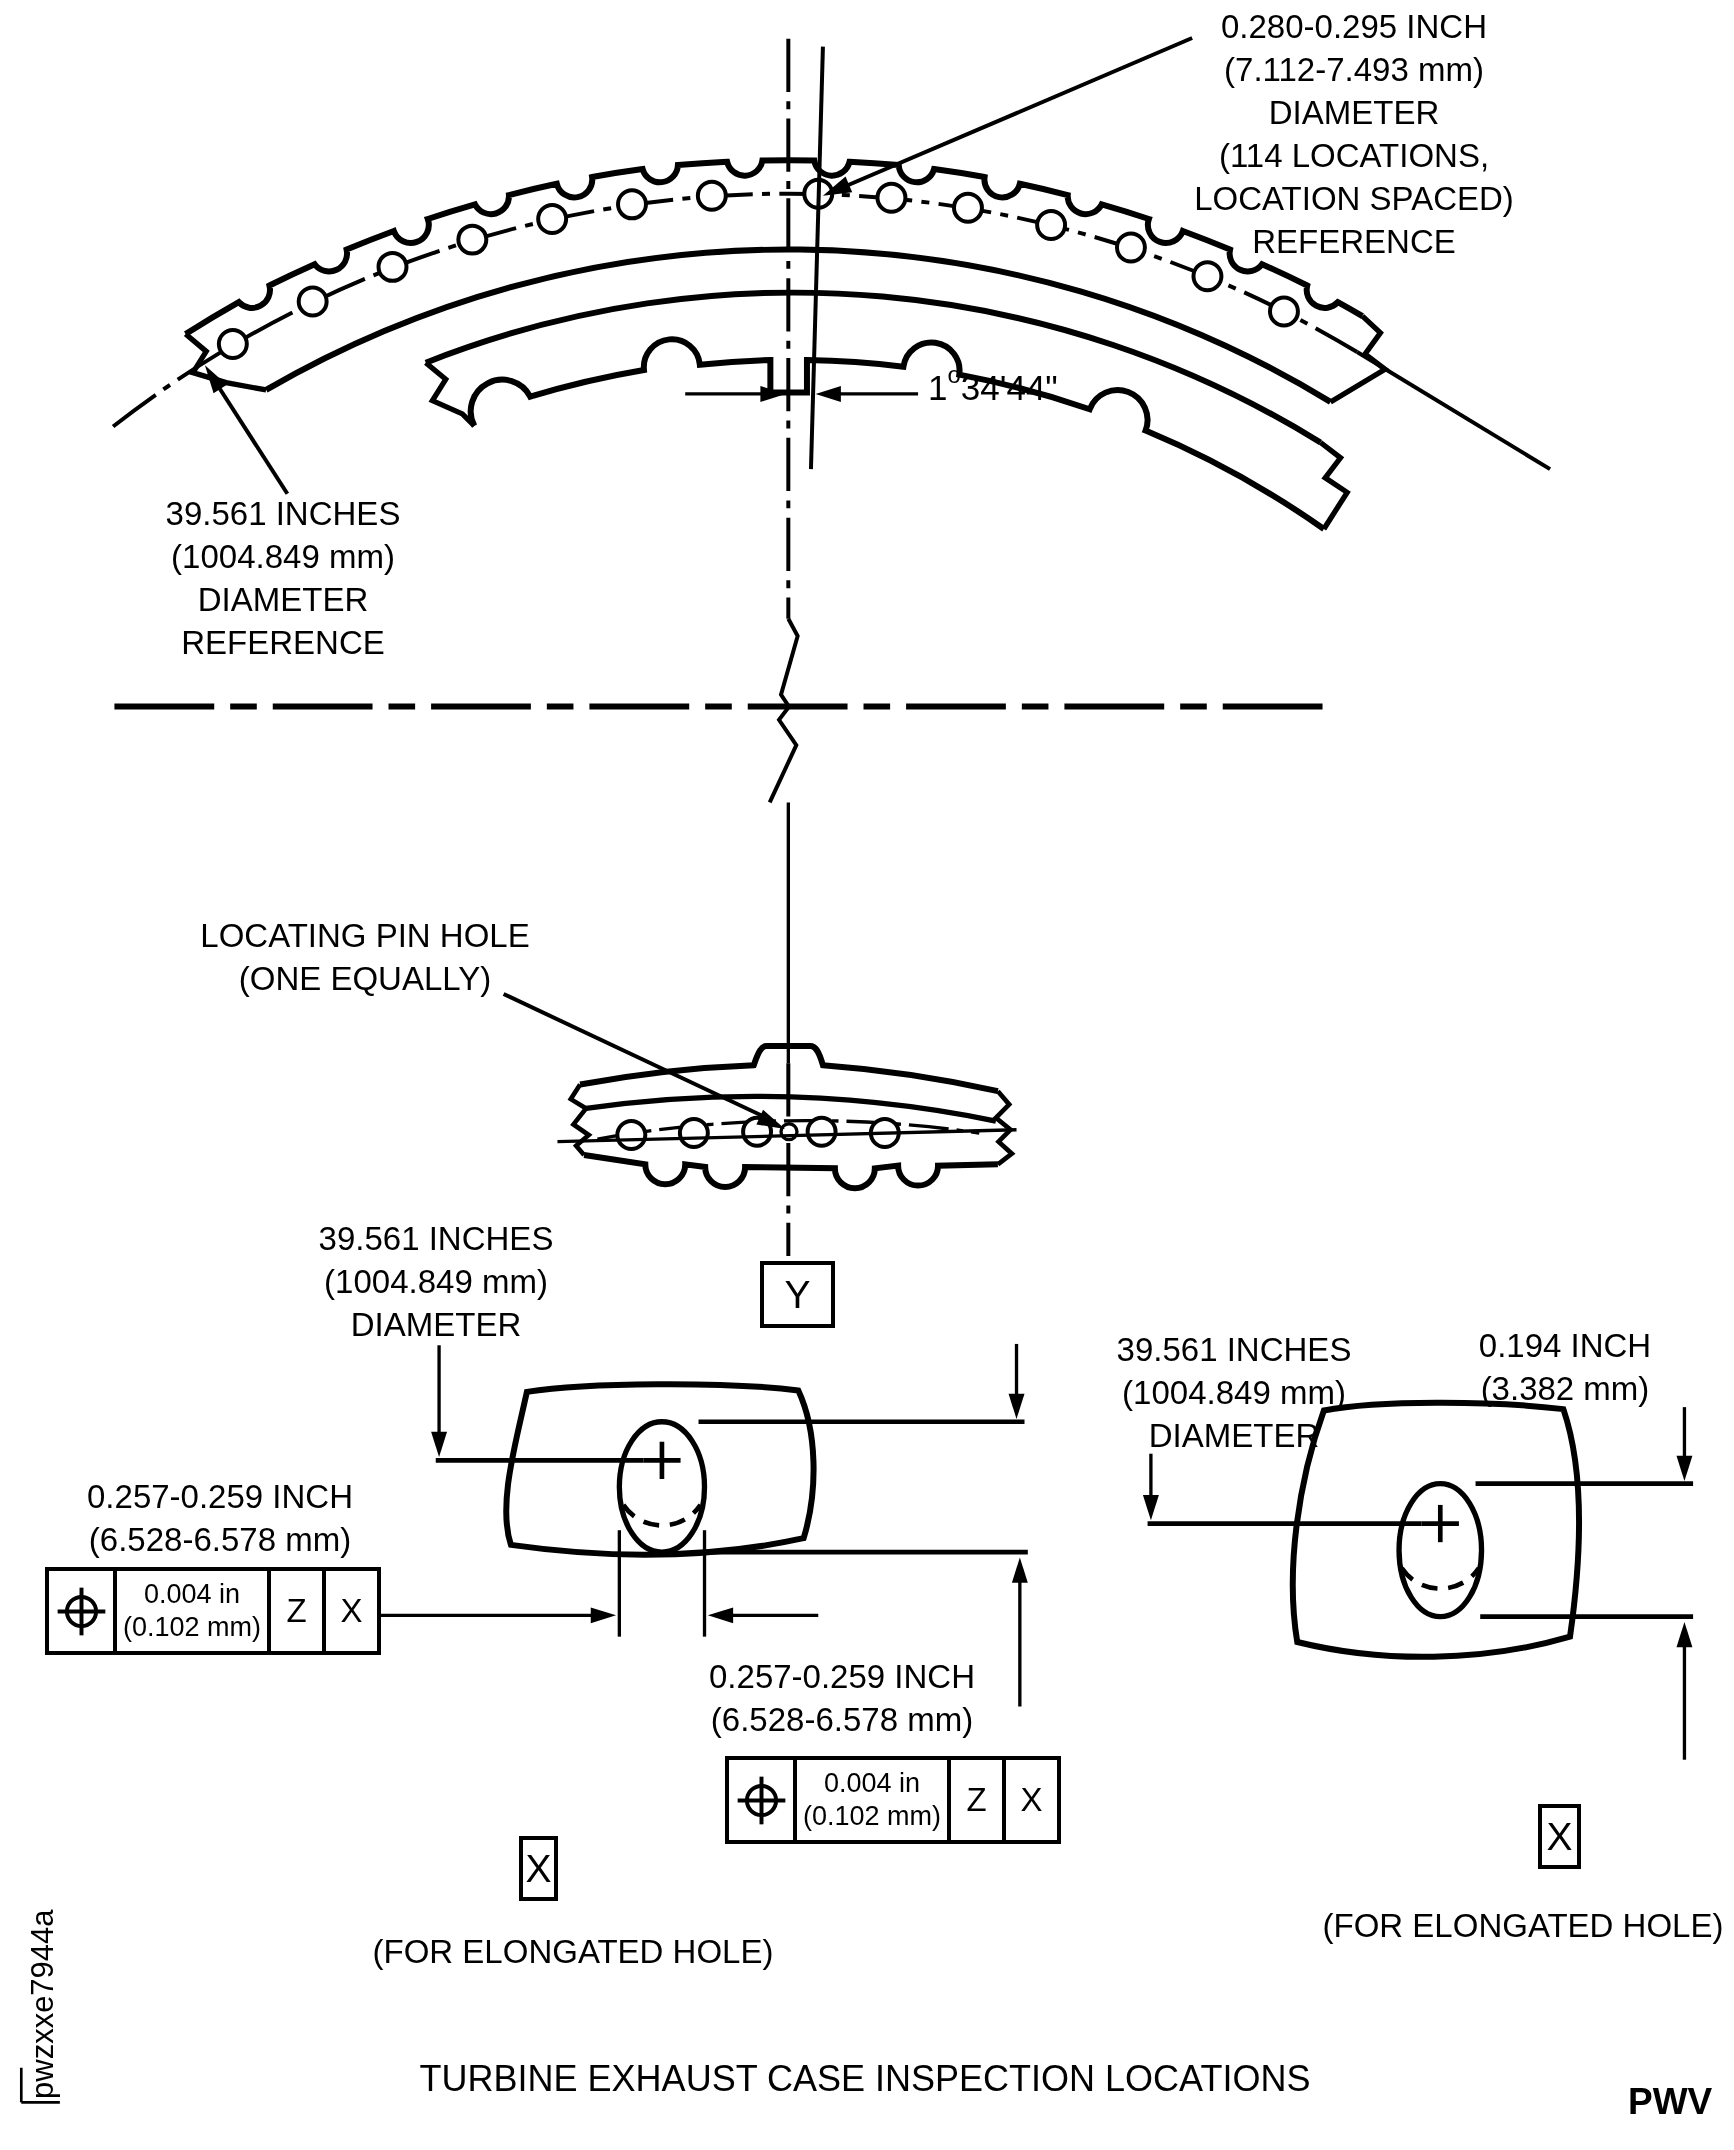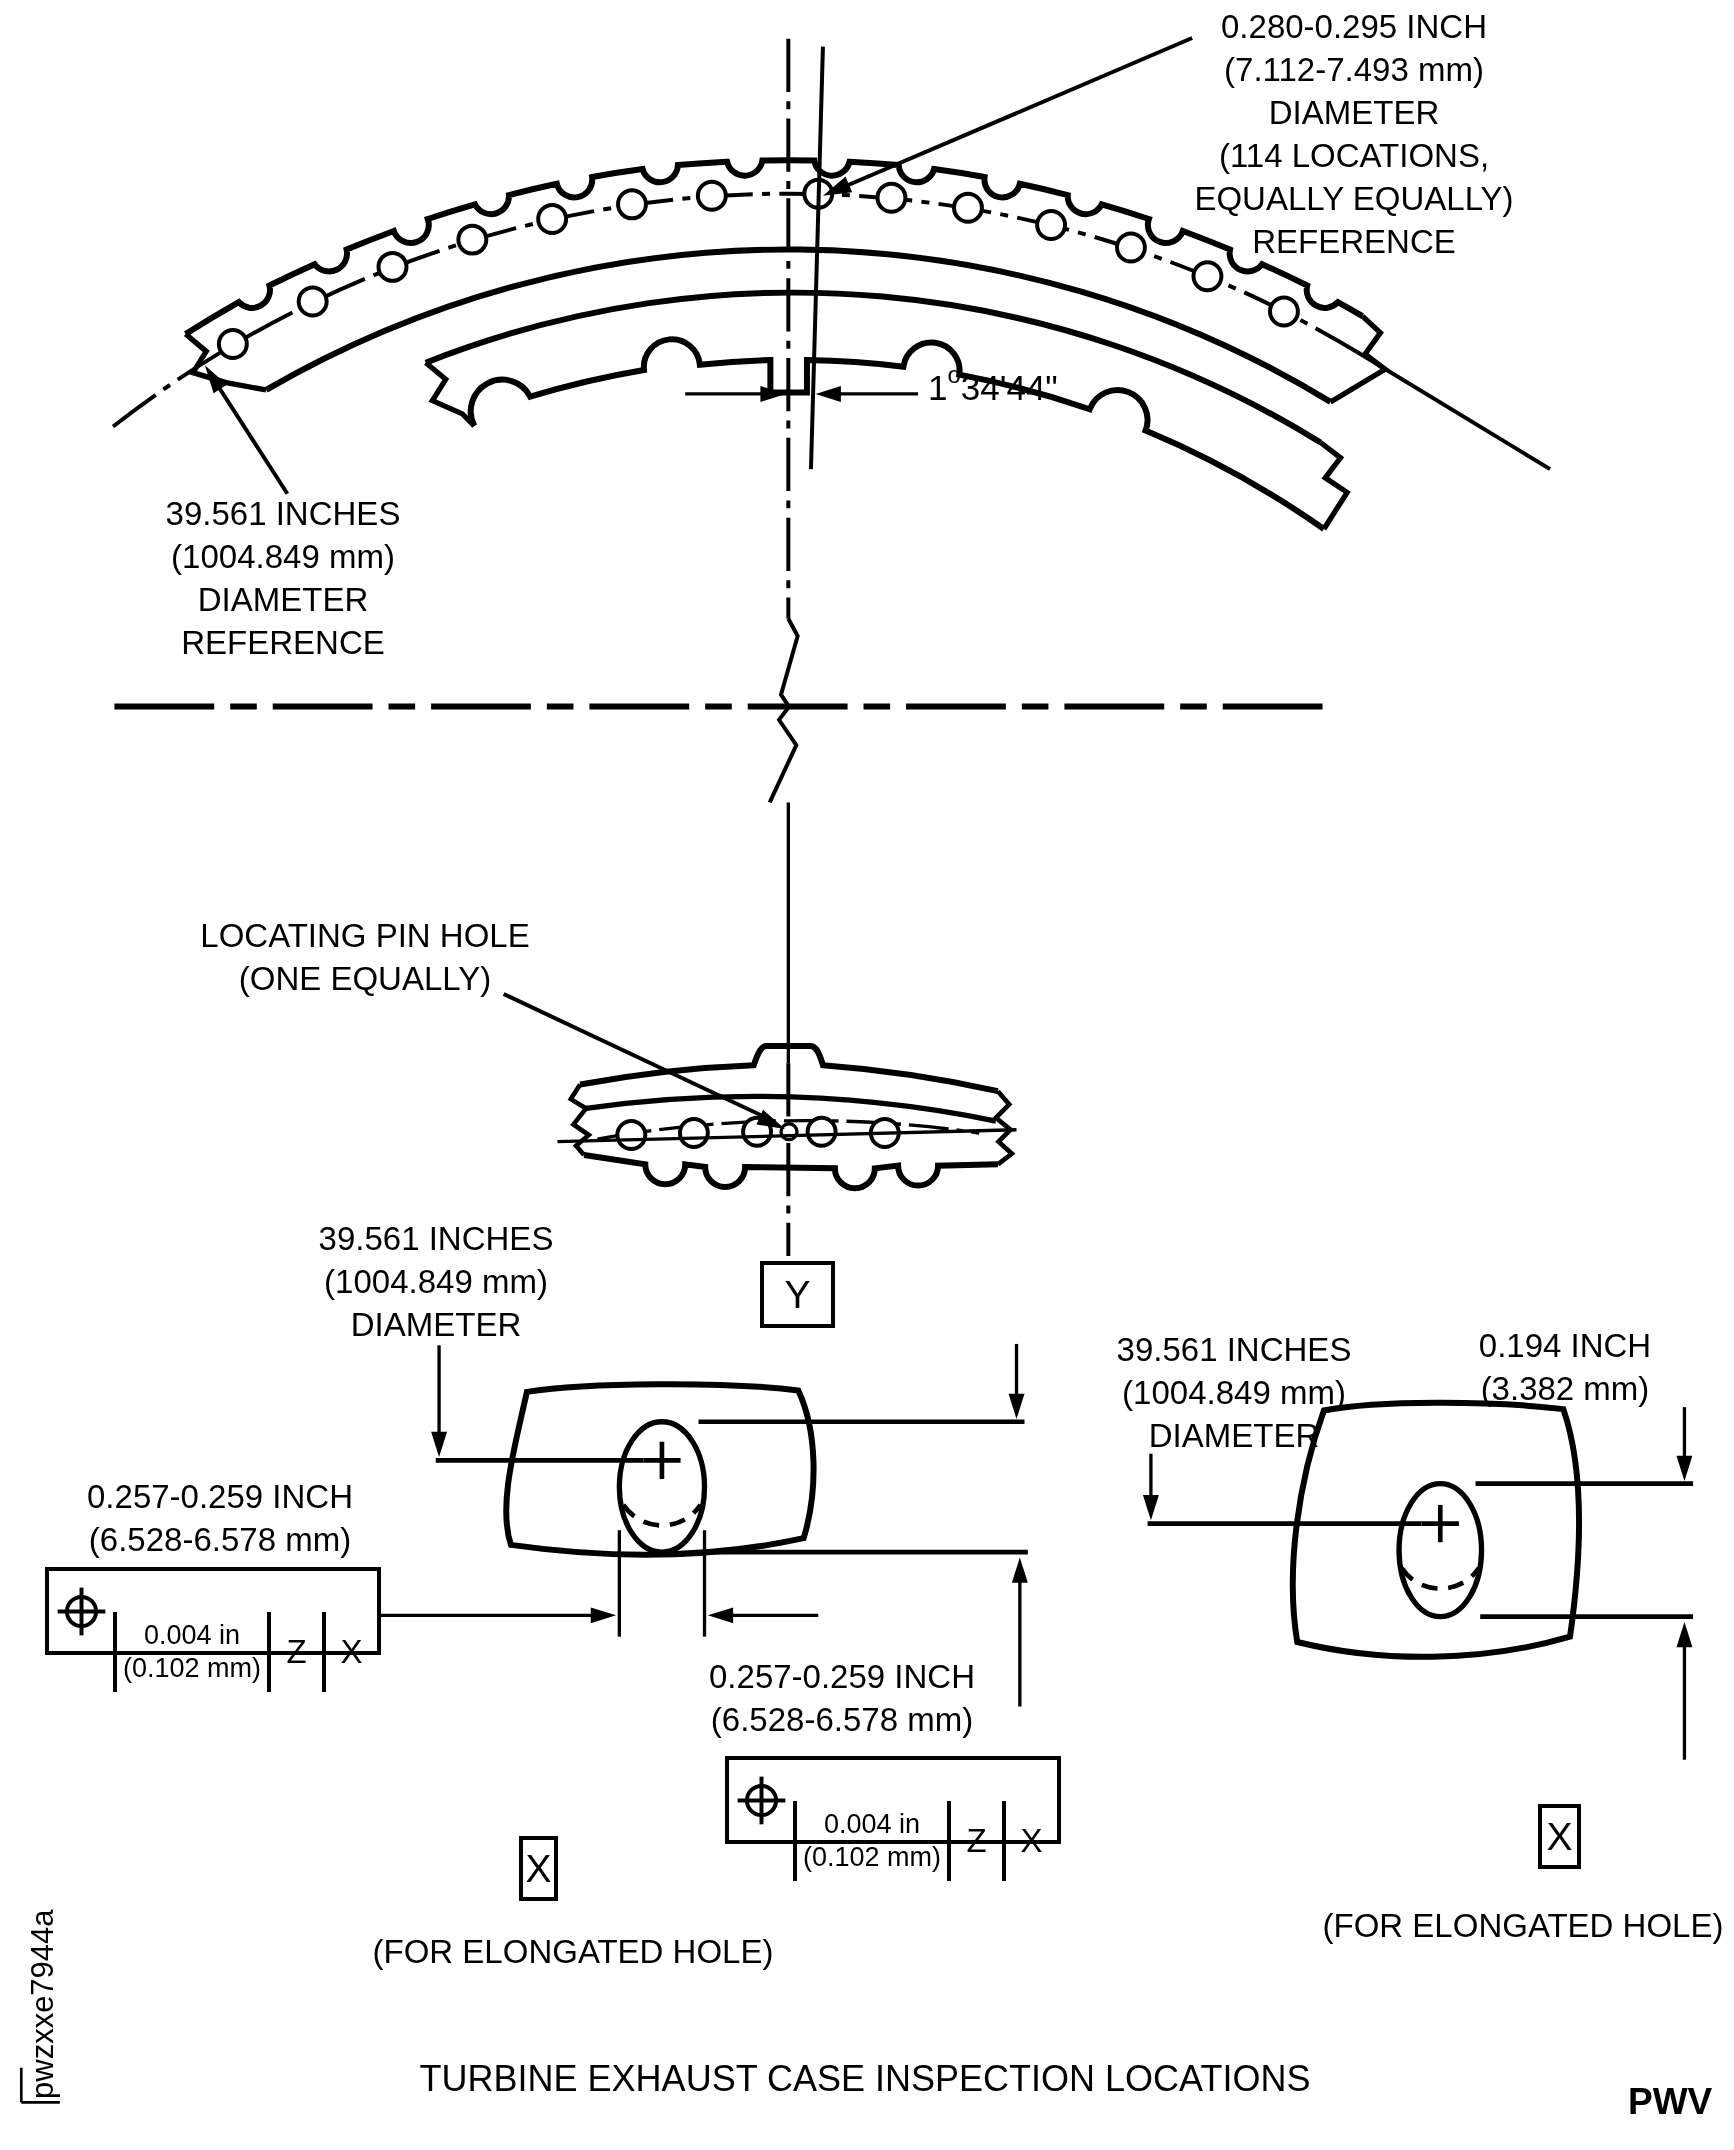--- a/index.html
+++ b/index.html
@@ -9,21 +9,21 @@
   .note{position:absolute;font-size:33px;line-height:43px;text-align:center;
         transform:translateX(-50%);white-space:nowrap;}
   .note div{white-space:nowrap;}
   .angle-label{position:absolute;font-size:35px;white-space:nowrap;}
   .angle-label sup{font-size:24px;position:relative;top:-4px;}
   .datum{position:absolute;border:4.7px solid #000;display:flex;align-items:center;
          justify-content:center;font-size:39px;background:#fff;}
   .fcf{position:absolute;display:flex;border:4.7px solid #000;background:#fff;height:80px;}
   .fcf .cell{display:flex;flex-direction:column;align-items:center;justify-content:center;
              height:80px;}
-  .fcf .cell + .cell{border-left:4.7px solid #000;margin-top:41px;}
+  .fcf .cell + .cell{border-left:4.7px solid #000;}
   .fcf .sym{width:64px;}
   .fcf .val{width:150px;font-size:27px;line-height:33px;}
   .fcf .dat{width:51px;font-size:33px;}
   .title-line{position:absolute;font-size:36px;white-space:nowrap;transform:translateX(-50%);margin-top:41px;}
   .code-vert{position:absolute;font-size:31px;white-space:nowrap;
              transform:rotate(-90deg);transform-origin:0 0;}
   .code-brand{position:absolute;font-size:37px;white-space:nowrap;font-weight:bold;}
 </style>
 </head>
 <body>
@@ -207,21 +207,21 @@
       <line x1="32" y1="3108" x2="32" y2="3160"></line>
       <line x1="32" y1="3160" x2="90" y2="3160"></line>
     </g>
   </svg>
 
   <div class="note" style="left:1354px;top:5.3px;">
     <div>0.280-0.295 INCH</div>
     <div>(7.112-7.493 mm)</div>
     <div>DIAMETER</div>
     <div>(114 LOCATIONS,</div>
-    <div>EQUALLY EQUALLY)</div>
+    <div>LOCATION SPACED)</div>
     <div>REFERENCE</div>
   </div>
 
   <div class="angle-label" style="left:928px;top:365px;">
     <span>1</span><sup>o</sup><span>34'44"</span>
   </div>
 
   <div class="note" style="left:283px;top:492px;">
     <div>39.561 INCHES</div>
     <div>(1004.849 mm)</div>

